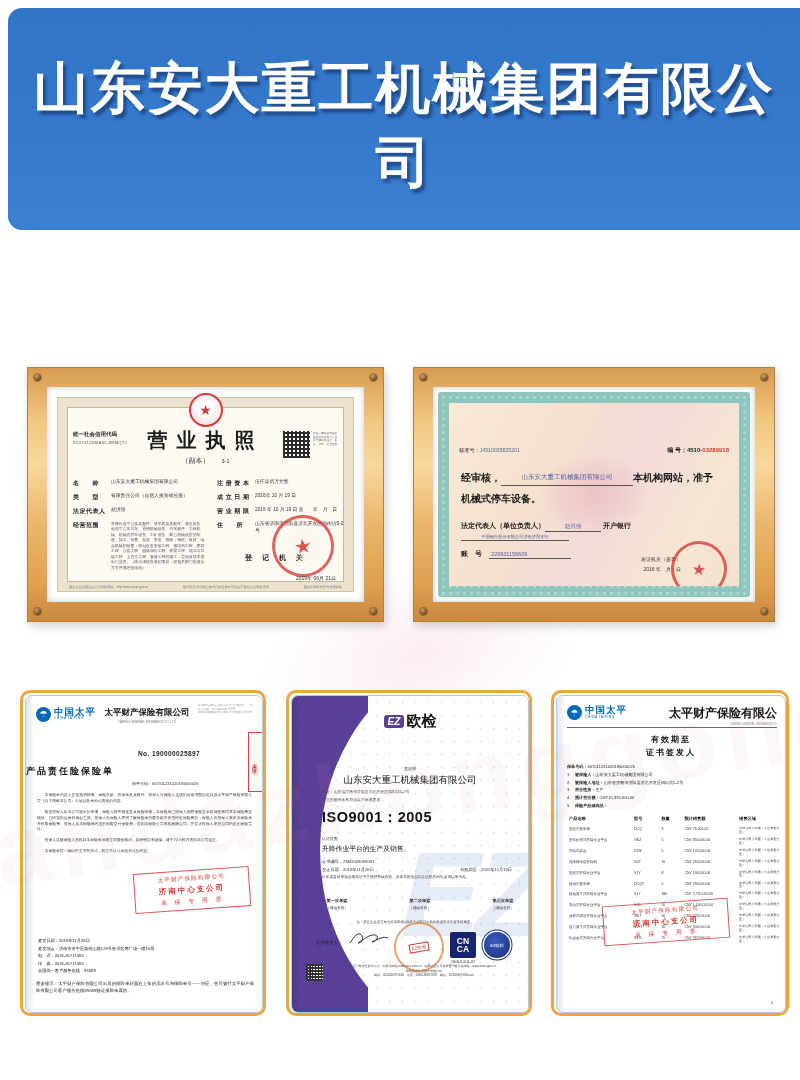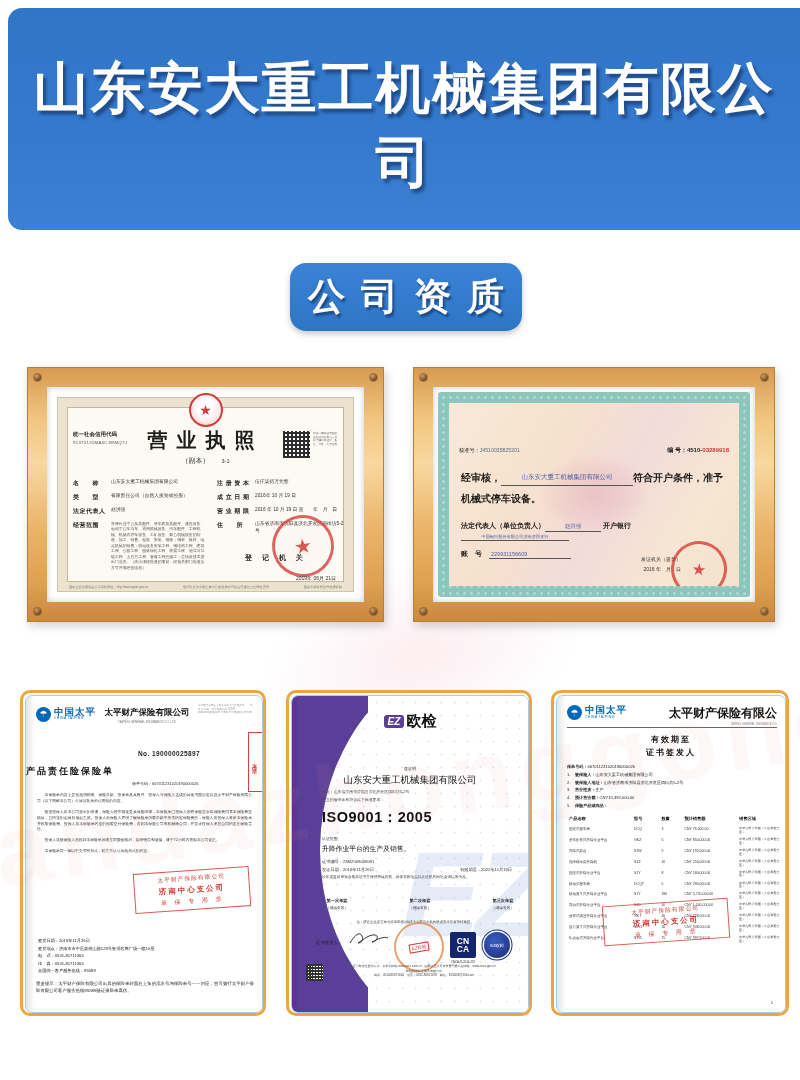--- a/index.html
+++ b/index.html
@@ -231,23 +231,20 @@
 <body>
 
 <div class="page">
 
   <div class="wm-blob"></div>
 
   <div class="banner">
     <div class="banner-title">山东安大重工机械集团有限公司</div>
   </div>
 
-  <div class="qual-btn">
-    <span>公司资质</span>
-  </div>
 
   <div class="frame frame1">
     <span class="screw s-tl"></span>
     <span class="screw s-tr"></span>
     <span class="screw s-bl"></span>
     <span class="screw s-br"></span>
     <div class="mat">
       <div class="license">
         <div class="emblem">
             <span>★</span>
@@ -322,21 +319,21 @@
     <div class="mat">
       <div class="permit-band"></div>
       <div class="permit-paper">
         <div class="abs permit-approval">
           <span>核准号：</span><i>J4510035825201</i>
         </div>
         <div class="abs permit-serial">
           <span>编 号：</span><span>4510-</span><b>03289918</b>
         </div>
         <div class="abs permit-review">
-          <span>经审核，</span><span class="permit-company">山东安大重工机械集团有限公司</span><span>符合开户条件，准予</span><br>
+          <span>经审核，</span><span class="permit-company">山东安大重工机械集团有限公司</span><span>本机构网站，准予</span><br>
           <span>机械式停车设备。</span>
         </div>
         <div class="abs permit-row">
           <span>法定代表人（单位负责人）</span><span class="permit-u u-legal">赵洪强</span>
           <span>开户银行</span><span class="permit-u u-bank">中国银行股份有限公司济南济阳支行</span>
         </div>
         <div class="abs permit-acct">
           <span>账　号</span>　<span class="permit-u u-acct">229931156609</span>
         </div>
         <div class="abs permit-issuer">

